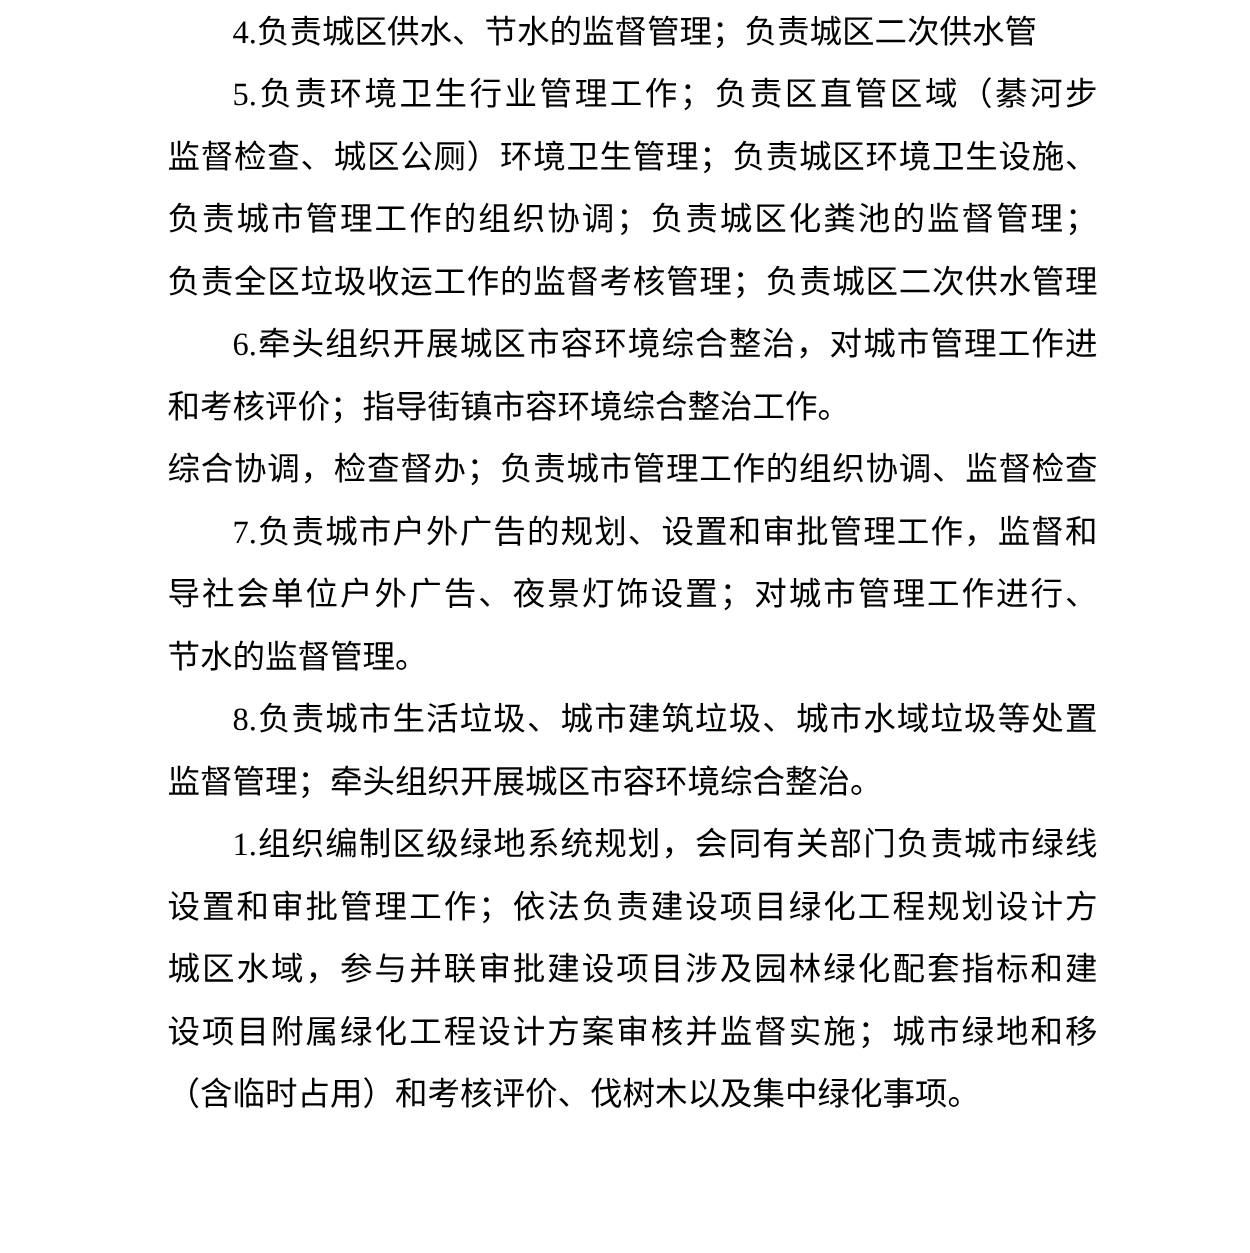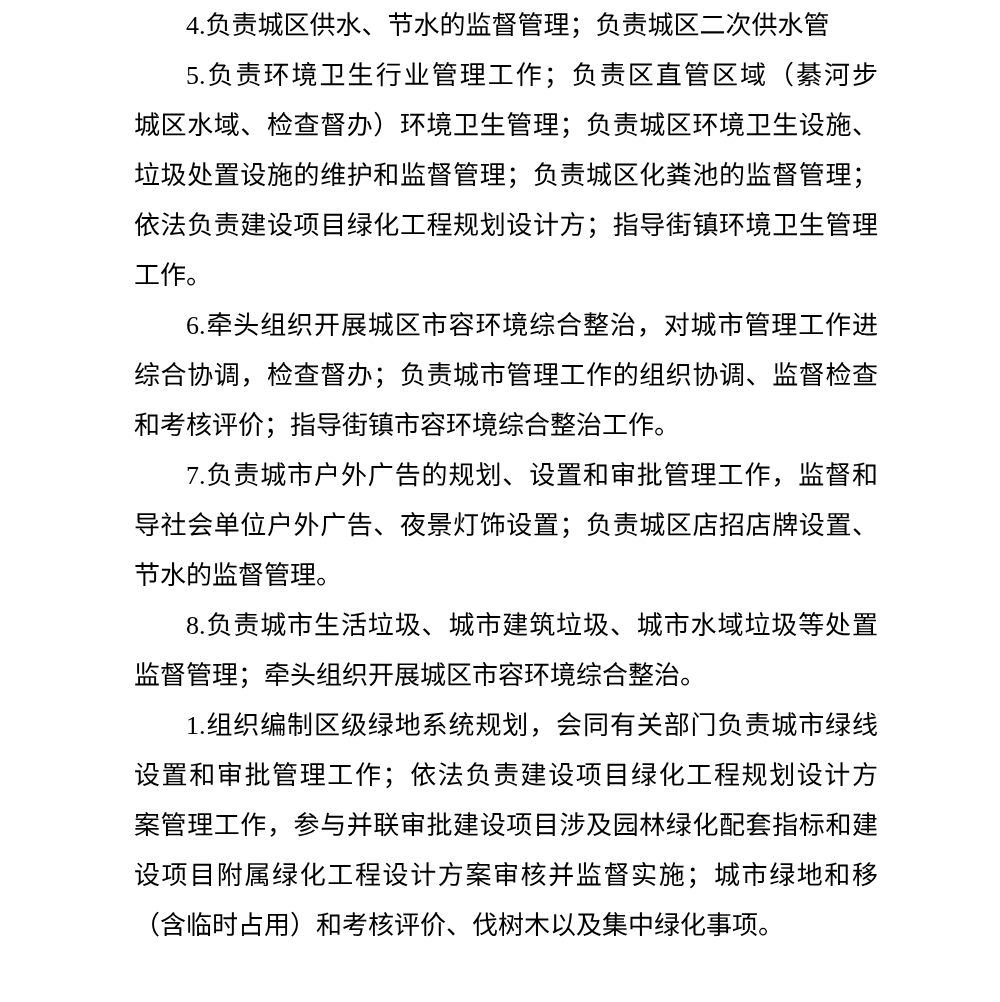--- a/index.html
+++ b/index.html
@@ -37,31 +37,30 @@
     text-align-last: justify;
   }
 </style>
 </head>
 <body>
 
 <div class="page">
   <div class="text-block">
     <div class="line indent">4.负责城区供水、节水的监督管理；负责城区二次供水管理。</div>
     <div class="line indent just">5.负责环境卫生行业管理工作；负责区直管区域（綦河步道、</div>
-    <div class="line just">城区水域、检查督办）环境卫生管理；负责城区环境卫生设施、</div>
-    <div class="line just">垃圾处置设施的维护和监督管理；负责城区化粪池的监督管理；</div>
-    <div class="line just">依法负责建设项目绿化工程规划设计方；指导街镇环境卫生管理</div>
-    <div class="line">工作。</div>
+    <div class="line just">监督检查、城区公厕）环境卫生管理；负责城区环境卫生设施、</div>
+    <div class="line just">负责城市管理工作的组织协调；负责城区化粪池的监督管理；</div>
+    <div class="line just">负责全区垃圾收运工作的监督考核管理；负责城区二次供水管理</div>
     <div class="line indent just">6.牵头组织开展城区市容环境综合整治，对城市管理工作进行</div>
+    <div class="line">和考核评价；指导街镇市容环境综合整治工作。</div>
     <div class="line just">综合协调，检查督办；负责城市管理工作的组织协调、监督检查</div>
-    <div class="line">和考核评价；指导街镇市容环境综合整治工作。</div>
     <div class="line indent just">7.负责城市户外广告的规划、设置和审批管理工作，监督和指</div>
-    <div class="line just">导社会单位户外广告、夜景灯饰设置；负责城区店招店牌设置、</div>
+    <div class="line just">导社会单位户外广告、夜景灯饰设置；对城市管理工作进行、</div>
     <div class="line">节水的监督管理。</div>
     <div class="line indent just">8.负责城市生活垃圾、城市建筑垃圾、城市水域垃圾等处置的</div>
     <div class="line">监督管理；牵头组织开展城区市容环境综合整治。</div>
     <div class="line indent just">1.组织编制区级绿地系统规划，会同有关部门负责城市绿线</div>
     <div class="line just">设置和审批管理工作；依法负责建设项目绿化工程规划设计方</div>
-    <div class="line just">案管理工作，参与并联审批建设项目涉及园林绿化配套指标和建</div>
+    <div class="line just">城区水域，参与并联审批建设项目涉及园林绿化配套指标和建</div>
     <div class="line just">设项目附属绿化工程设计方案审核并监督实施；城市绿地和移</div>
     <div class="line">（含临时占用）和考核评价、伐树木以及集中绿化事项。</div>
   </div>
 </div>
 
 </body></html>

